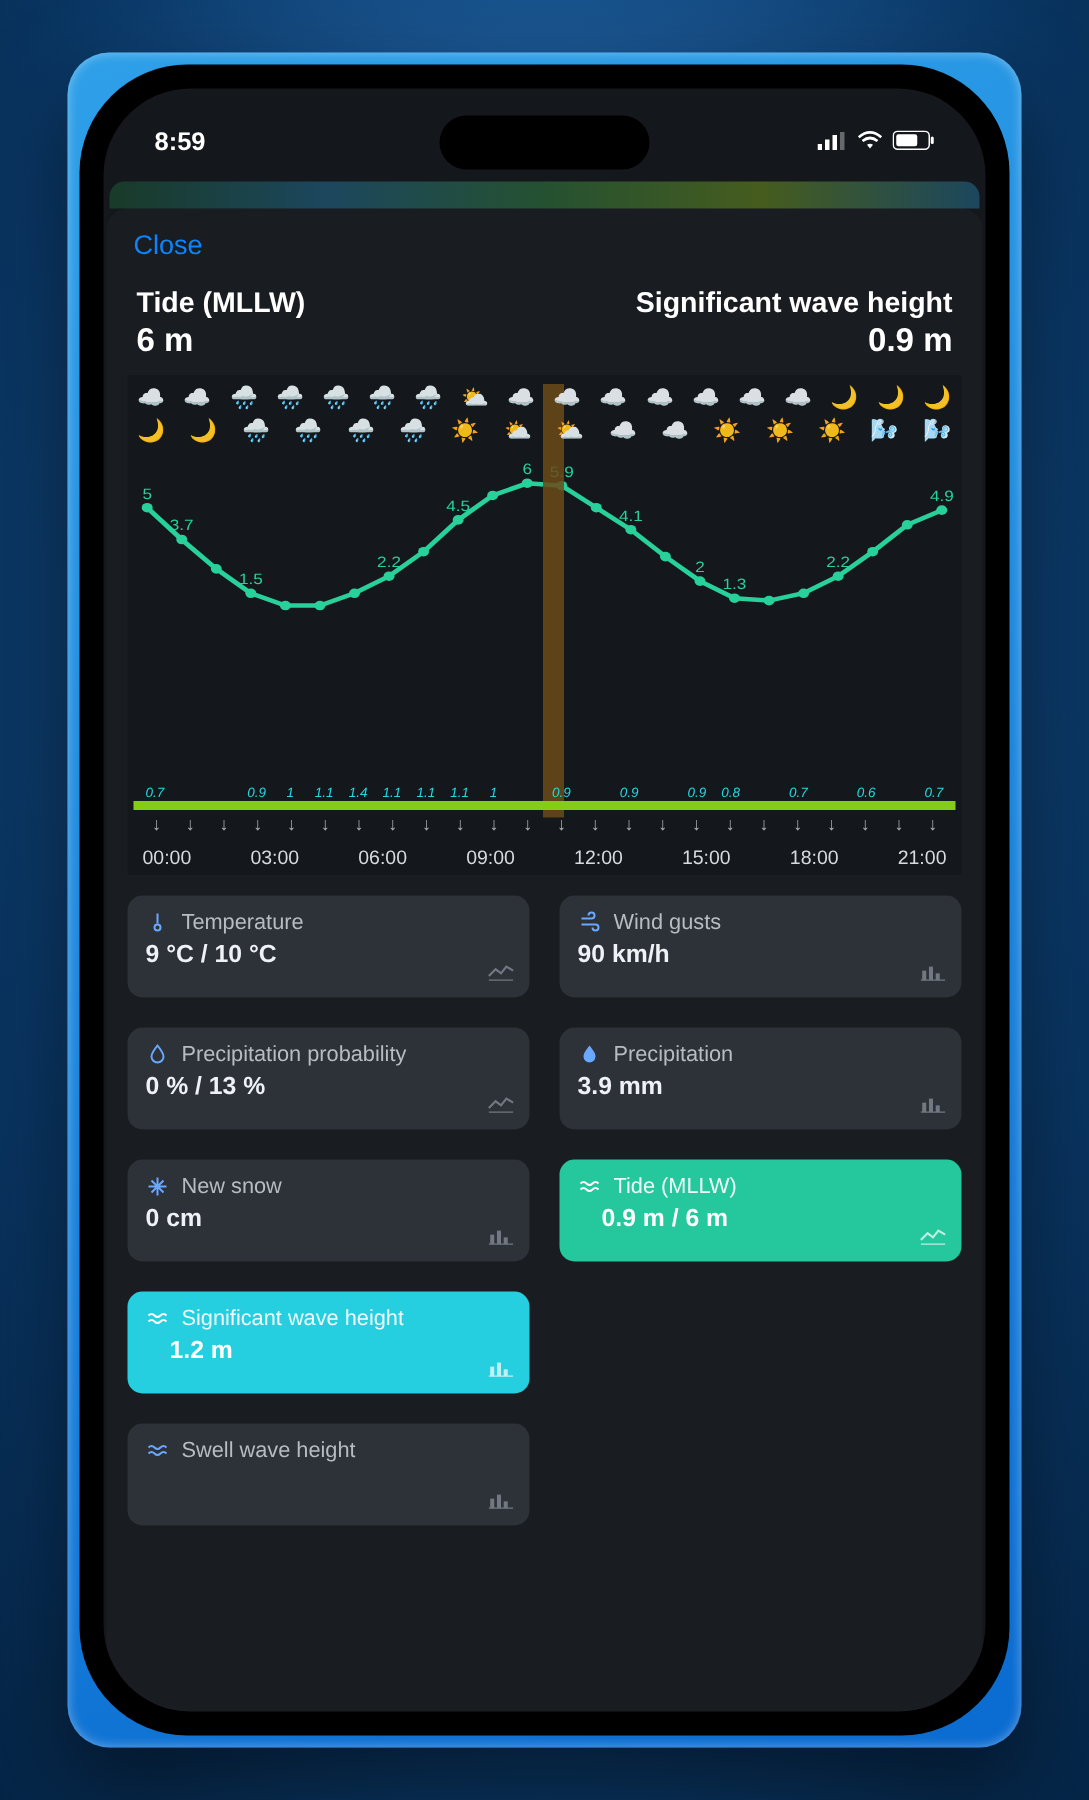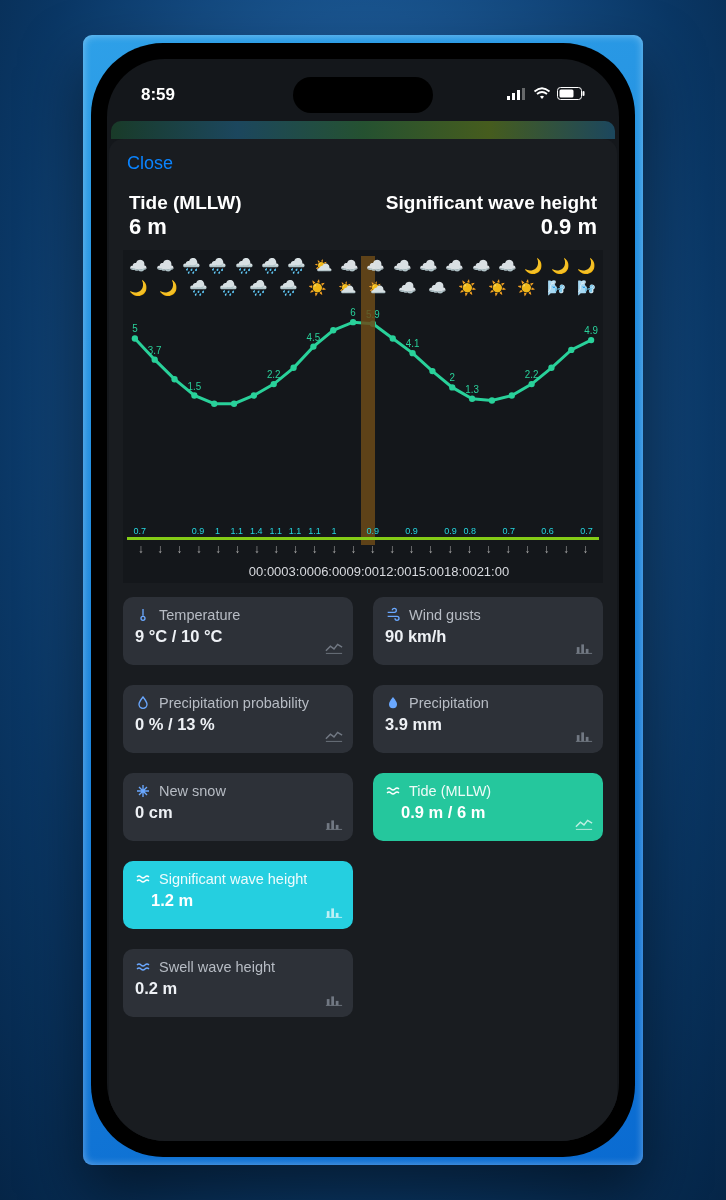--- a/index.html
+++ b/index.html
@@ -4,22 +4,22 @@
 <style>
   * { box-sizing: border-box; margin: 0; padding: 0; }
   html, body { width: 100%; height: 100%; }
   body {
     font-family: -apple-system, "Helvetica Neue", Arial, sans-serif;
     background: radial-gradient(ellipse at 50% 35%, #2f78b5 0%, #1a5590 35%, #0a3765 70%, #052547 100%);
     display: flex; align-items: center; justify-content: center;
     min-height: 1200px;
   }
   .phone-outer {
-    width: 560px; height: 1130px;
-    border-radius: 9px;
+    width: 636px; height: 1130px;
+    border-radius: 28px;
     background: linear-gradient(160deg, #2ea0e8, #0a6bd1);
     padding: 8px;
     box-shadow: 0 30px 60px rgba(0,0,0,.5), inset 0 0 8px rgba(255,255,255,.4);
   }
   .phone-inner {
     width: 100%; height: 100%;
     border-radius: 72px;
     background: #000;
     padding: 16px;
   }
@@ -97,33 +97,34 @@
 
   svg.tide-chart { width: 100%; height: 130px; display: block; }
   .tide-path { fill: none; stroke: #29d19a; stroke-width: 3; }
   .tide-dot { fill: #29d19a; }
   .tide-lbl { fill: #29d19a; font-size: 10px; font-family: inherit; }
 
   .bar-chart {
     height: 112px; position: relative;
     display: flex; align-items: flex-end; gap: 2px;
     padding: 0 4px;
-    border-bottom: 3px solid #84cc16;
+    border-bottom: 6px solid #84cc16;
+    font-style: italic;
   }
   .bar-wrap { flex: 1; display: flex; flex-direction: column; align-items: center; justify-content: flex-end; position: relative; }
   .bar { width: 100%; background: #25d7e0; }
   .bar-lbl { position: absolute; bottom: calc(100% + 1px); font-size: 9px; color: #25d7e0; white-space: nowrap; }
 
   .arrow-row { display: flex; padding: 2px 4px 0 4px; }
   .arrow-row span { flex: 1; text-align: center; color: #aaa; font-size: 12px; }
 
   .time-row {
-    display: flex; justify-content: center;
+    display: flex; justify-content: space-between;
     padding: 8px 6px 4px 6px;
-    color: #d8dadf; font-size: 13px; margin-left: 32px;
+    color: #d8dadf; font-size: 13px;
   }
 
   .time-marker {
     position: absolute; top: 6px; bottom: 38px;
     width: 14px;
     background: #6b4a18;
     opacity: .85;
     z-index:0;
   }
 
@@ -551,21 +552,20 @@
               <div class="card">
                 <div class="ct-row">
                   <span class="ci" style="color: rgb(106, 168, 255);">
                     <svg viewBox="0 0 24 24" fill="none" stroke="currentColor" stroke-width="2">
                       <path d="M3 9c2-2 4-2 6 0s4 2 6 0 4-2 6 0"></path>
                       <path d="M3 15c2-2 4-2 6 0s4 2 6 0 4-2 6 0"></path>
                     </svg>
                   </span>
                   <span class="ct-title">Swell wave height</span>
                 </div>
-                <div class="ct-value">0.2 m</div>
                 <span class="chart-glyph" style="color: rgb(143, 151, 163);"><svg viewBox="0 0 20 14">
                     <rect x="2" y="6" width="3" height="7" fill="currentColor"></rect>
                     <rect x="7" y="3" width="3" height="10" fill="currentColor"></rect>
                     <rect x="12" y="8" width="3" height="5" fill="currentColor"></rect>
                     <line x1="1" y1="13" x2="19" y2="13" stroke="currentColor"></line>
                   </svg></span>
               </div>
             </div>
 
       </div>

